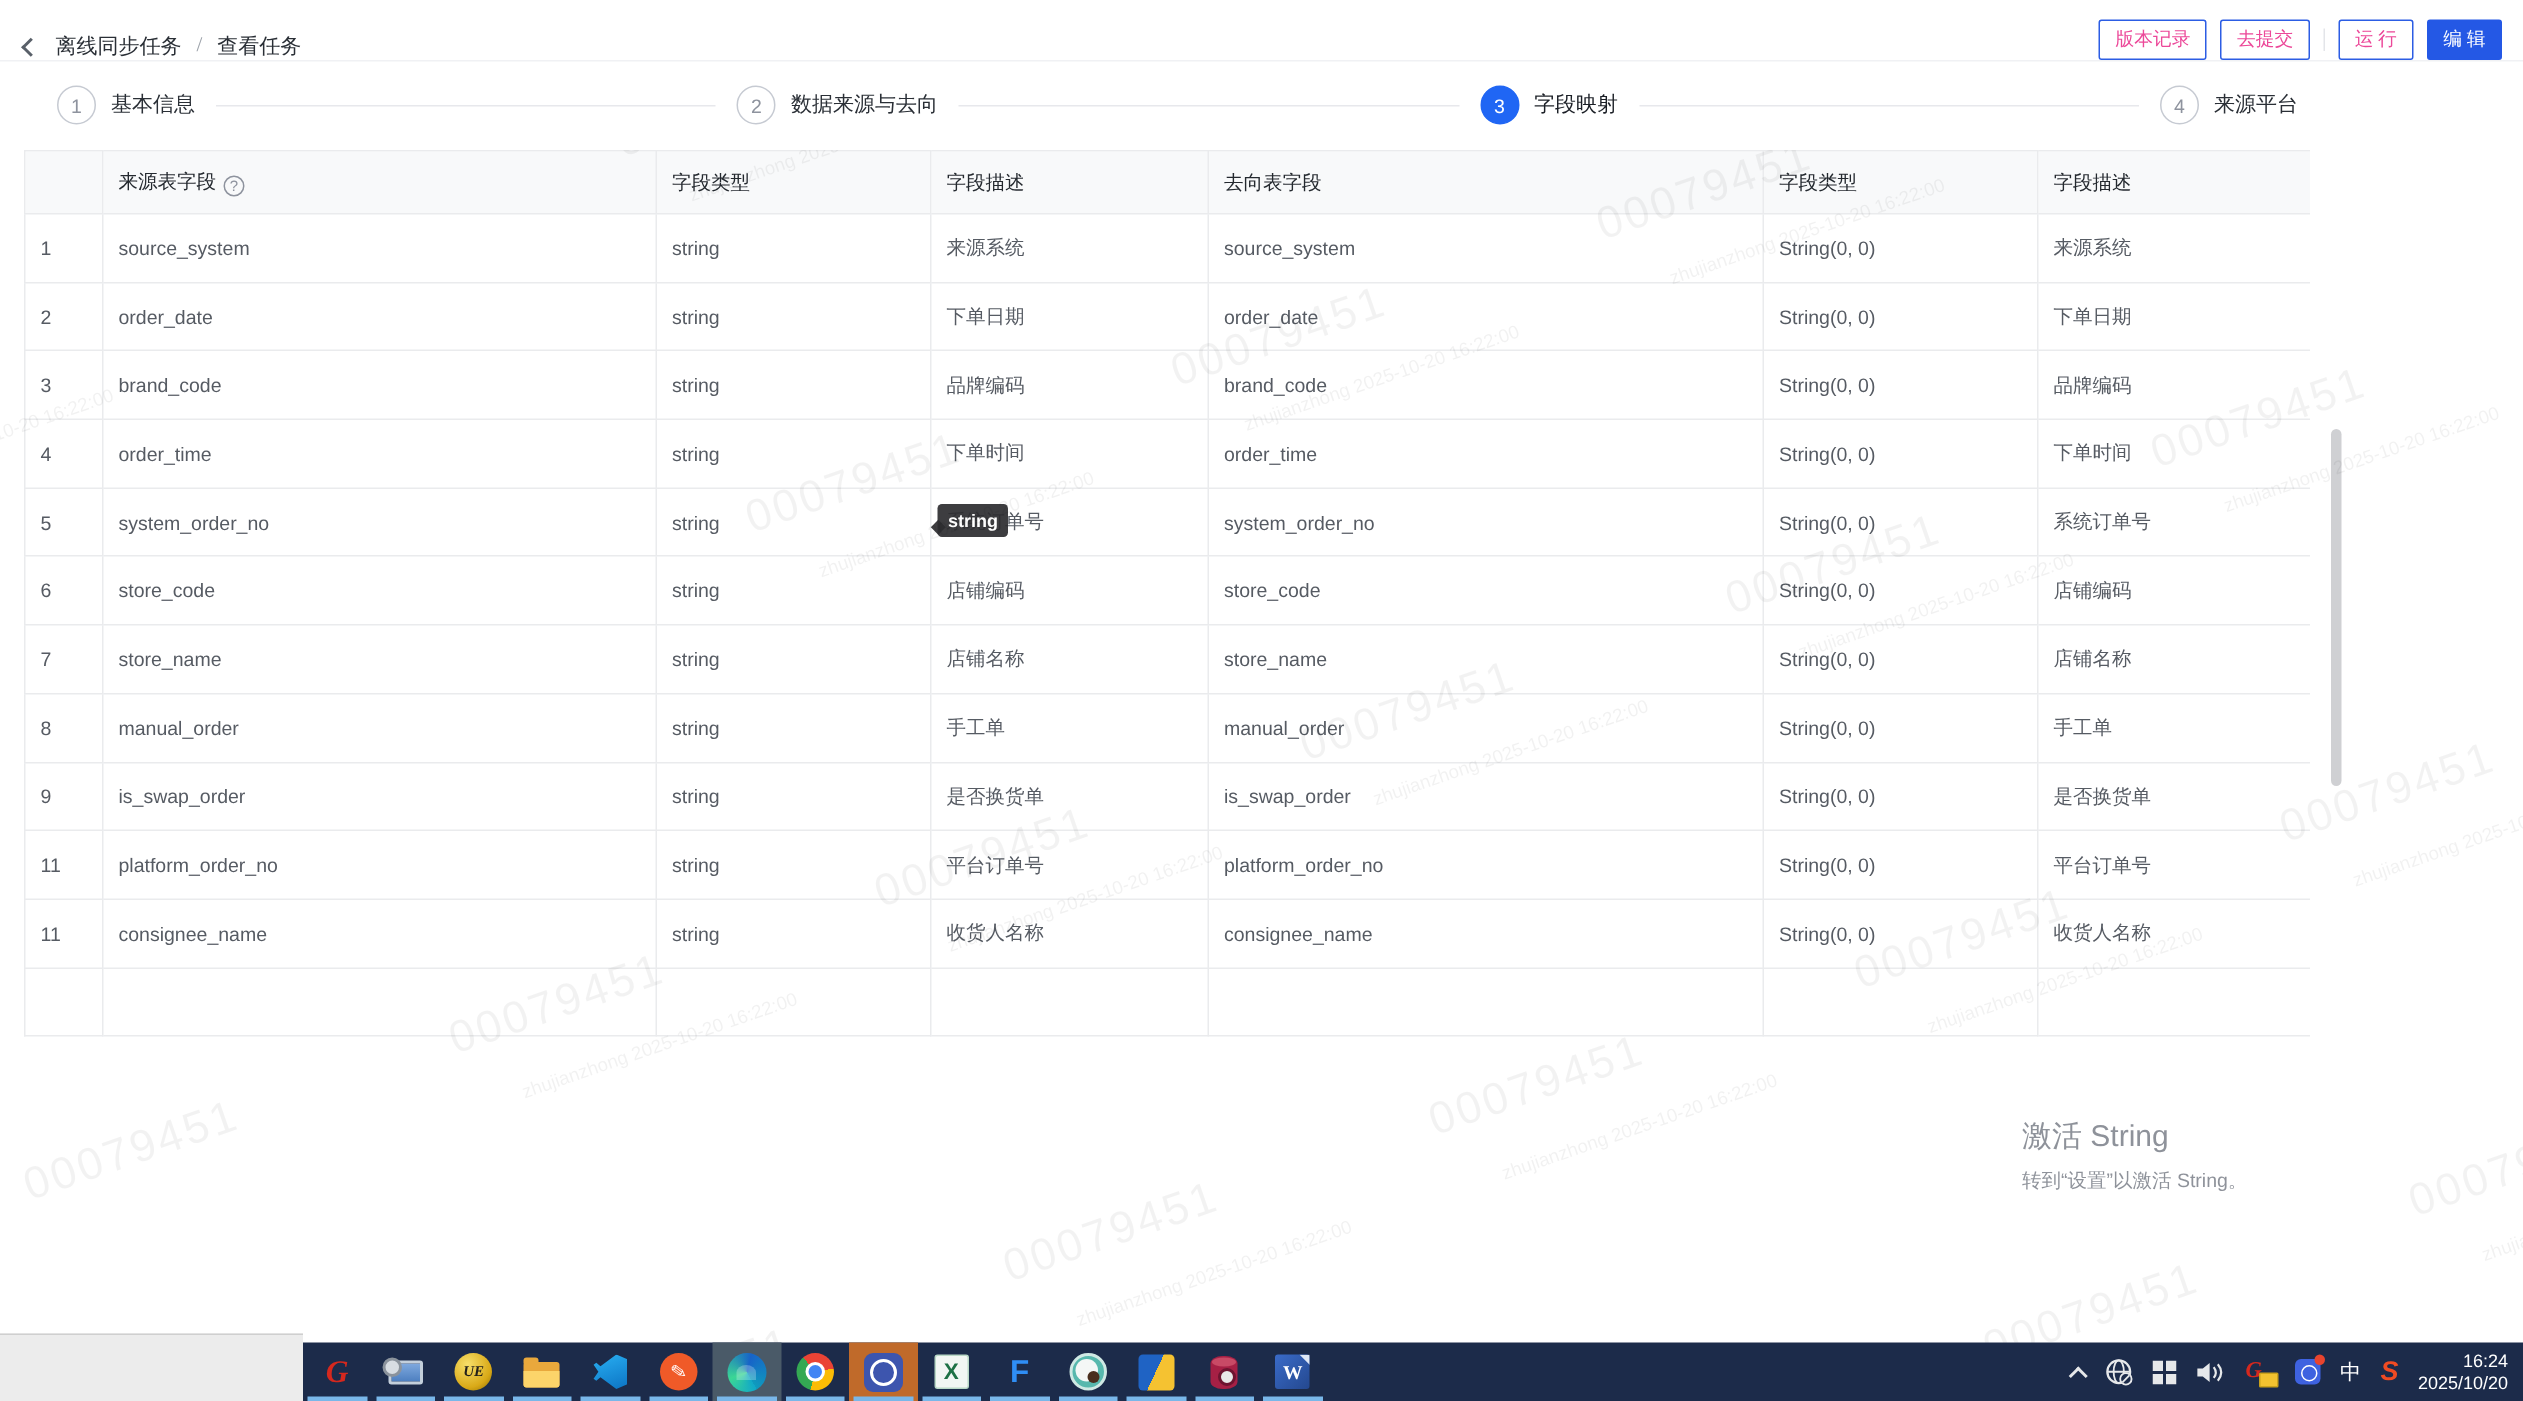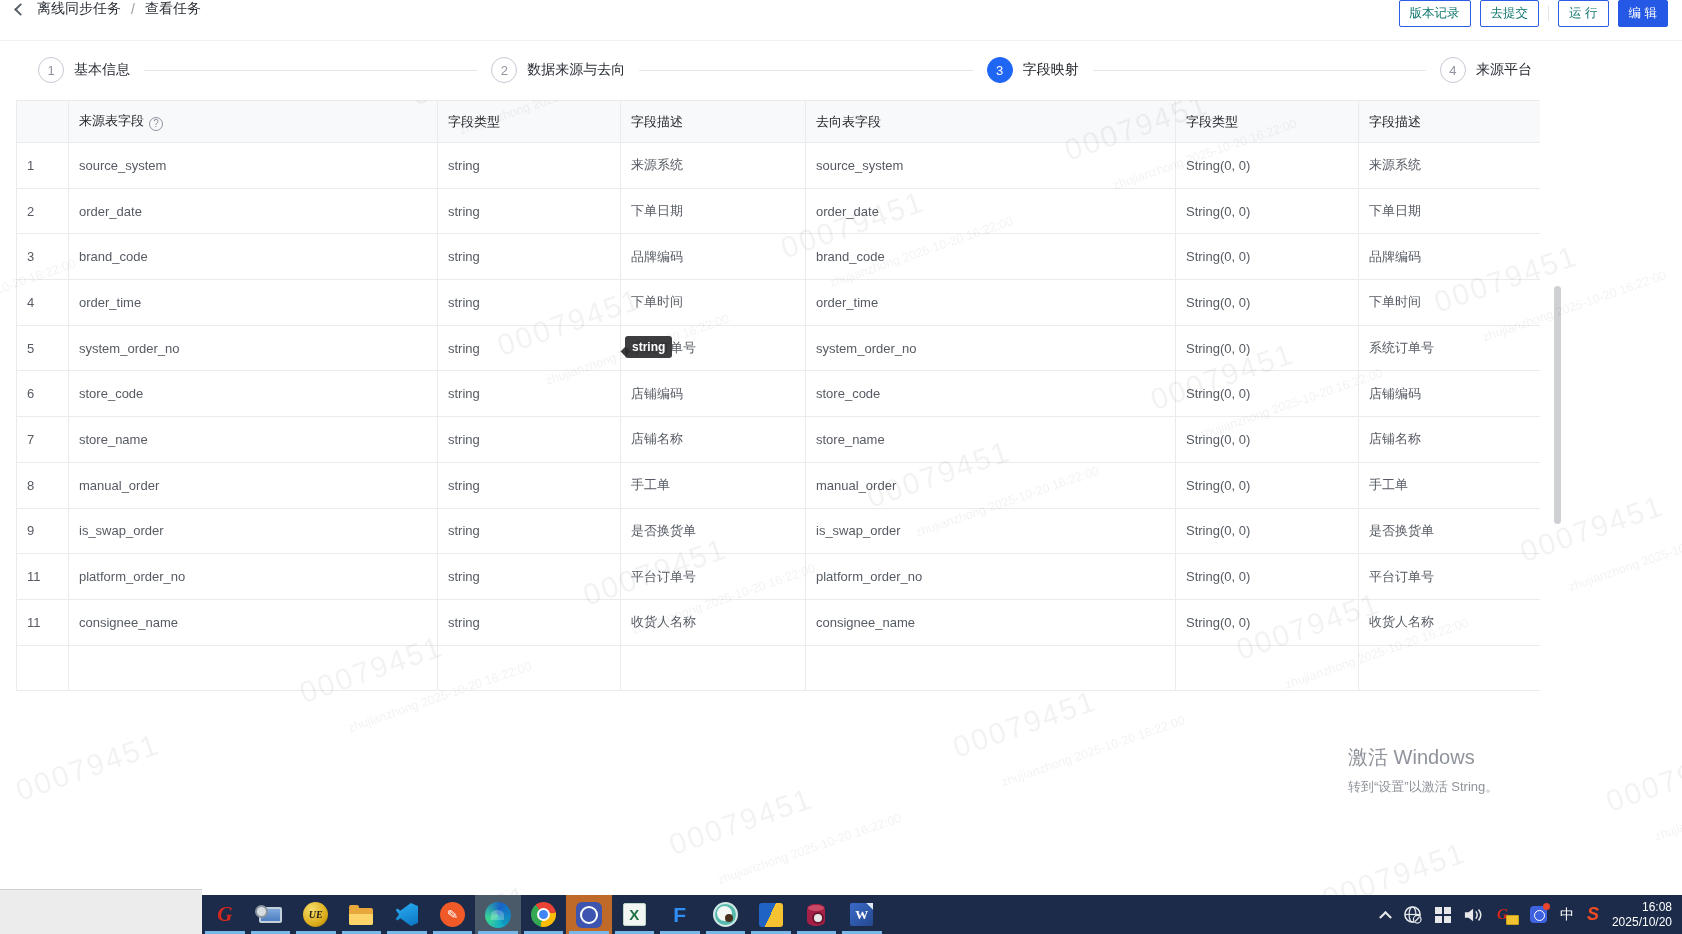--- a/index.html
+++ b/index.html
@@ -2,30 +2,30 @@
 <html><head>
 <meta charset="utf-8">
 <style>
   * { margin:0; padding:0; box-sizing:border-box; }
   html,body { width:1682px; height:934px; overflow:hidden; }
   body { font-family:"Liberation Sans","DejaVu Sans",sans-serif; background:#fff; color:#333; position:relative; }
   .page { position:absolute; inset:0; overflow:hidden; background:#fff; }
 
   
   .topbar { position:absolute; top:0; left:0; right:0; height:40px; background:#fff;
-            display:flex; align-items:flex-start; justify-content:space-between;
-            padding:0 14px 0 16px; box-shadow:0 1px 0 #f0f1f4; z-index:7; }
+            display:flex; align-items:flex-end; justify-content:space-between;
+            padding:0 14px 0 16px; box-shadow:0 1px 0 #f0f1f4; z-index:7;font-family:Liberation Serif, serif; }
   .breadcrumb { display:flex; align-items:center; gap:10px; font-size:14px; color:#2a2f36; }
   .back-ch { width:9px; height:9px; border-left:2px solid #596069; border-bottom:2px solid #596069;
              transform:rotate(45deg); display:inline-block; margin-right:2px; cursor:pointer; }
   .breadcrumb a { color:#2a2f36; text-decoration:none; cursor:pointer; }
   .breadcrumb .sep { color:#9aa0a8; }
   .actions { display:flex; align-items:center; gap:9px; }
   .btn { height:27px; padding:0 10px; font-size:12.5px; border-radius:2px; cursor:pointer;
-         border:1px solid #2c5de4; background:#fff; color:#0f766e; font-family:inherit; }
+         border:1px solid #2c5de4; background:#fff; color:#ec4899; font-family:inherit; }
   .btn.primary { background:#2458e5; color:#fff; border-color:#2458e5; }
   .vdiv { width:1px; height:15px; background:#e3e5e9; }
 
   
   .stepper { position:absolute; top:40px; left:0; right:0; height:60px; background:#fff;
              display:flex; align-items:center; padding:0 150px 0 38px; z-index:6; }
   .step { display:flex; align-items:center; gap:10px; flex:none; }
   .circle { width:26px; height:26px; border-radius:50%; border:1px solid #c6cad2; color:#8e939e;
             font-size:13px; display:flex; align-items:center; justify-content:center; background:#fff; }
   .step.active .circle { background:#2066f4; border-color:#2066f4; color:#fff; }
@@ -550,21 +550,21 @@
       </tbody>
     </table>
     <div class="tooltip">
       <span>string</span>
     </div>
   </div>
 
   <div class="scroll-thumb"></div>
 
   <div class="activation">
-    <div class="l1">激活 Windows</div>
+    <div class="l1">激活 String</div>
     <div class="l2">转到“设置”以激活 String。</div>
   </div>
 
   <div class="taskbar">
     <div class="apps">
         <div class="app">
           <span class="ic" data-icon="sunlogin-icon">
             <span class="glyph">G</span>
           </span>
           <span class="bar"></span>
@@ -654,20 +654,20 @@
       <svg width="20" height="18" viewBox="0 0 22 18">
         <polygon points="1,6 5,6 10,2 10,16 5,12 1,12" fill="#e6e8ea"></polygon>
         <path d="M13 5 q3 4 0 8" stroke="#e6e8ea" stroke-width="1.6" fill="none"></path>
         <path d="M16 3 q5 6 0 12" stroke="#e6e8ea" stroke-width="1.6" fill="none"></path>
       </svg>
       <span class="gmail"><i>G</i></span>
       <span class="dd-tray"></span>
       <span class="tray-glyph">中</span>
       <span class="tray-glyph sogou">S</span>
       <div class="clock">
-        <div>16:08</div>
+        <div>16:24</div>
         <div>2025/10/20</div>
       </div>
     </div>
   </div>
   <div class="left-panel"></div>
 
 </div>
 
 </body></html>

